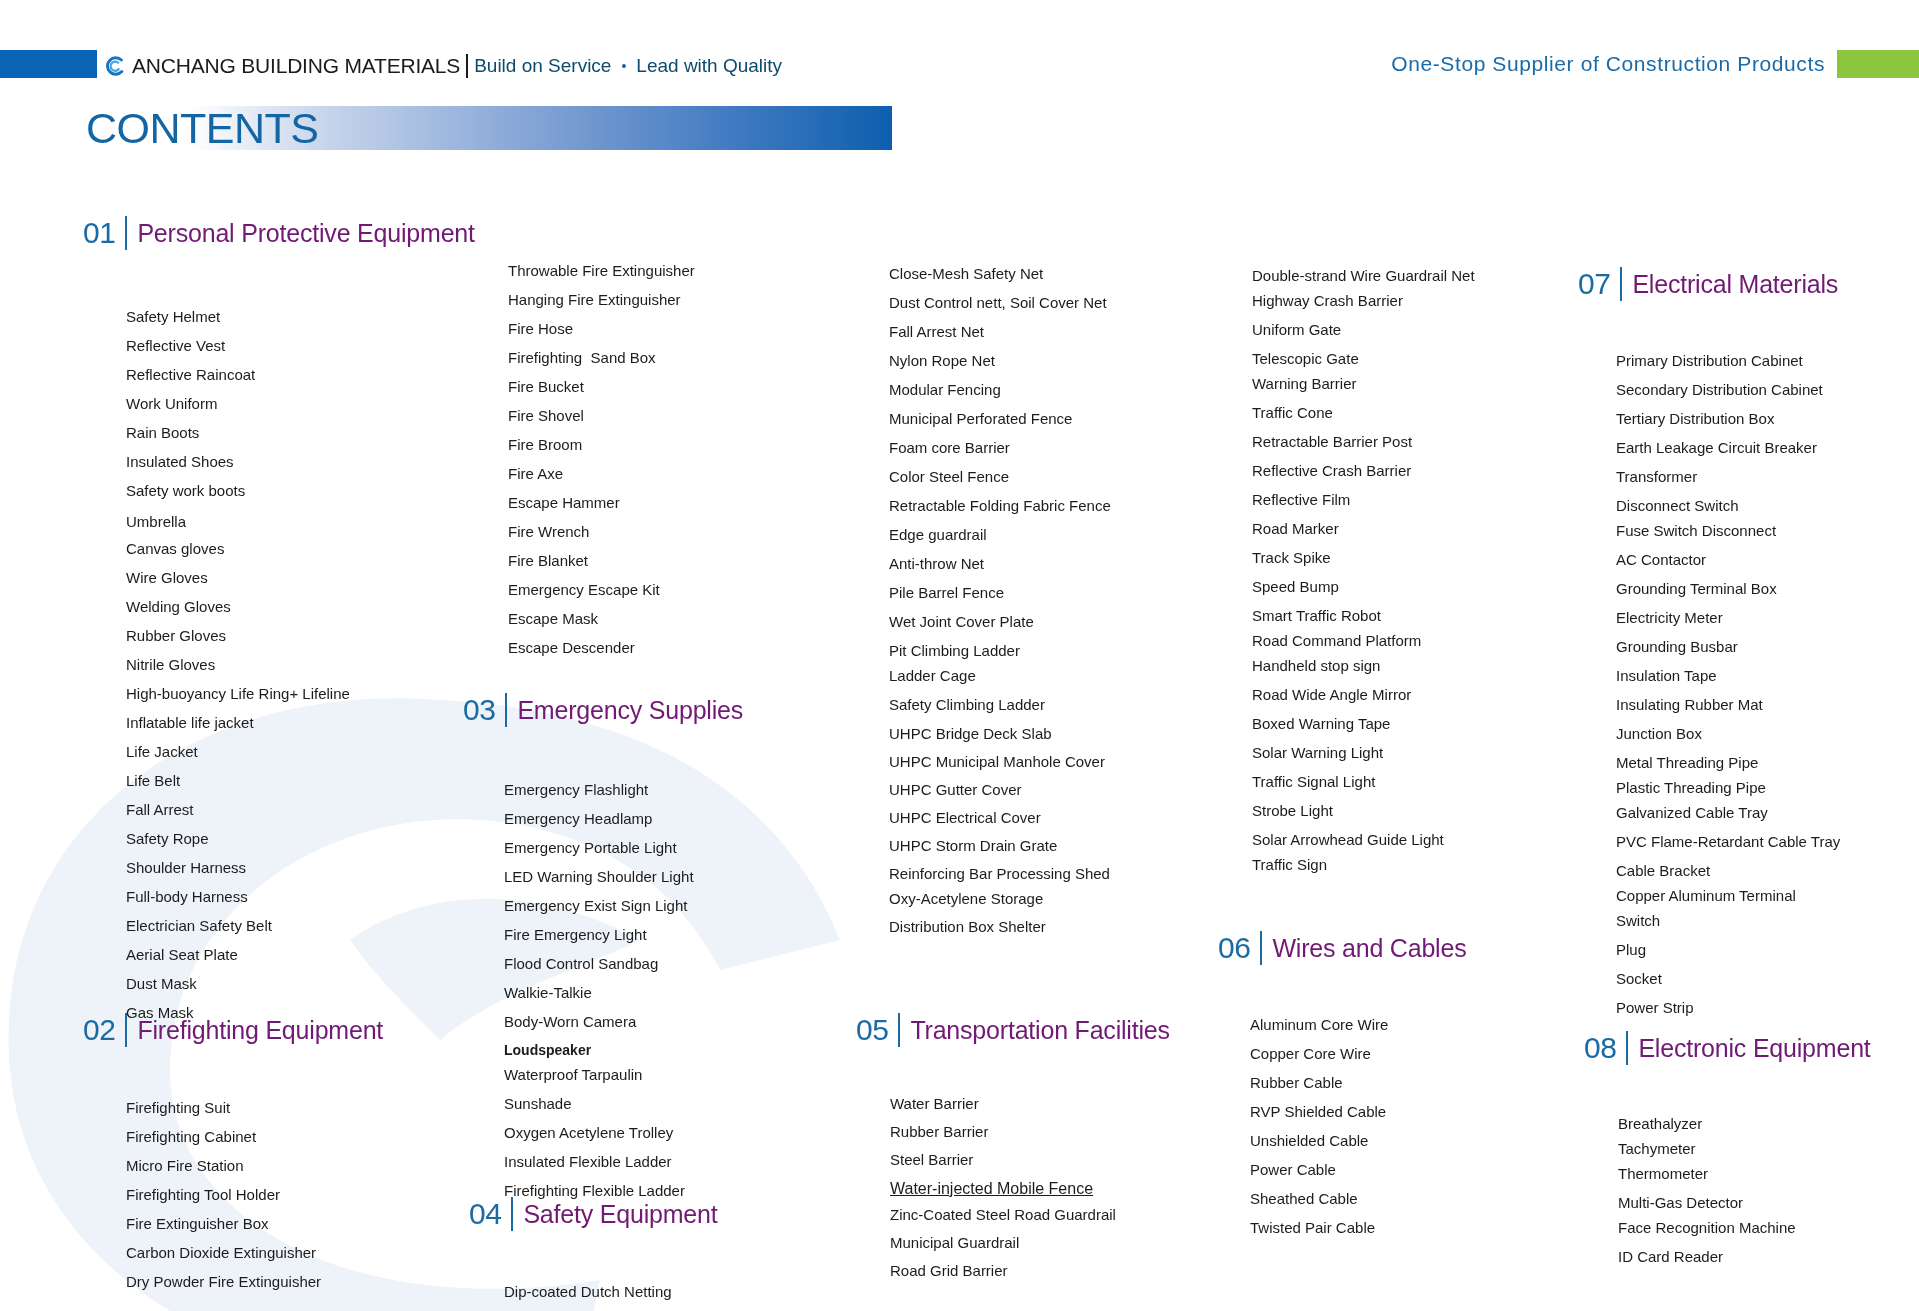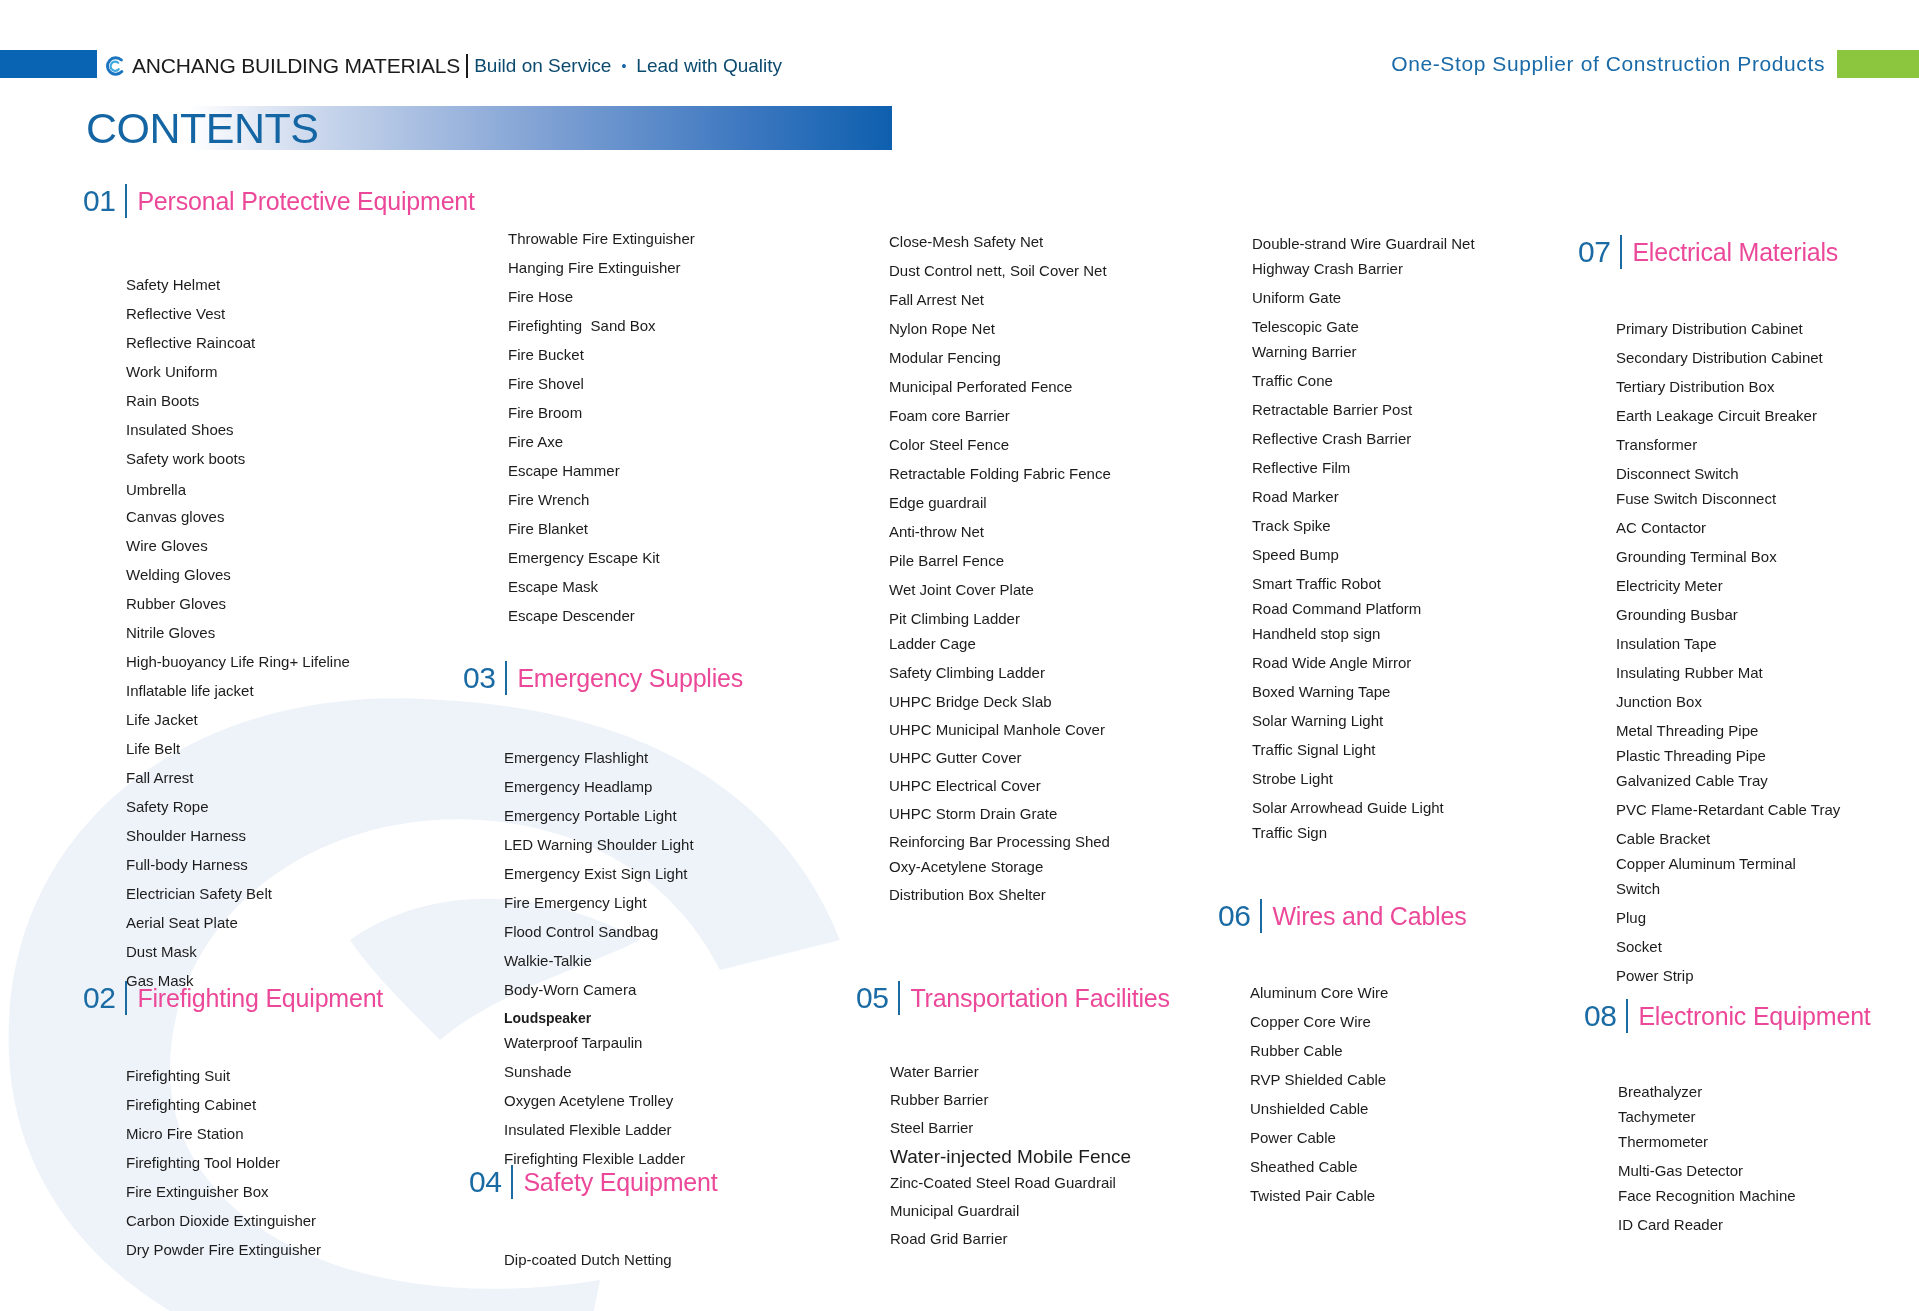--- a/index.html
+++ b/index.html
@@ -19,25 +19,25 @@
   .brand-slogan { font-size:19px; color:#0c4a6e; }
   .brand-dot { font-size:14px; color:#1462a8; margin:0 10px; }
   .tagline { position:absolute; right:94px; top:52px; font-size:21px; color:#1a6aa8; letter-spacing:0.6px; z-index:2; }
   .contents-band {
     position:absolute; left:75px; top:106px; width:817px; height:44px;
     background:linear-gradient(90deg, #ffffff 0%, #ffffff 14%, #c9d6ec 30%, #7ea0d3 58%, #3d78c0 82%, #0d5fae 100%);
     z-index:1;
   }
   .contents-title { position:absolute; left:86px; top:104px; font-size:43px; color:#1465a3; font-weight:normal; letter-spacing:-0.5px; z-index:2; }
 
-  .section { position:absolute; z-index:2; }
+  .section { position:absolute; z-index:2;margin-top:32px; }
   .sec-head { display:flex; align-items:center; height:40px; white-space:nowrap; }
   .sec-num { font-size:30px; color:#1a6aa4; letter-spacing:-0.5px; }
   .sec-bar { width:2px; height:34px; background:#1a6aa4; margin:0 10px 0 10px; }
-  .sec-title { font-size:25px; color:#ec4899; letter-spacing:-0.2px; }
+  .sec-title { font-size:25px; color:#701a75; letter-spacing:-0.2px; }
   .items { list-style:none; margin:0; padding:0; position:relative; }
   .items li { position:absolute; left:0; font-size:15px; color:#1c1c1c; white-space:nowrap; line-height:18px; }
   .items li.bold { font-weight:bold; font-size:14px; }
 </style>
 </head>
 <body>
 
 <svg class="watermark" viewBox="0 0 1150 760">
   <path d="M 560 60 C 300 40, 110 200, 130 430 C 150 650, 400 780, 700 740 L 720 640 C 470 680, 290 580, 290 430 C 290 280, 430 170, 600 180 C 720 188, 800 250, 840 330 L 960 300 C 900 150, 760 70, 560 60 Z" fill="#eef3fa"></path>
   <path d="M 470 300 C 540 250, 650 240, 760 300 C 700 330, 620 350, 560 400 C 520 360, 490 330, 470 300 Z" fill="#eef3fa"></path>
@@ -202,21 +202,21 @@
 <div class="section" style="left:856px; top:978px;">
   <div class="sec-head">
     <span class="sec-num">05</span>
     <span class="sec-bar"></span>
     <span class="sec-title">Transportation Facilities</span>
   </div>
   <ul class="items" style="left:34px;">
     <li style="top:45px">Water Barrier</li>
     <li style="top:73px">Rubber Barrier</li>
     <li style="top:101px">Steel Barrier</li>
-    <li style="top:130px; font-size:19px;">Water-injected Mobile Fence</li>
+    <li style="top:130px; font-size:16px;text-decoration:underline;">Water-injected Mobile Fence</li>
     <li style="top:156px">Zinc-Coated Steel Road Guardrail</li>
     <li style="top:184px">Municipal Guardrail</li>
     <li style="top:212px">Road Grid Barrier</li>
   </ul>
 </div>
 
 <div class="section" style="left:1252px; top:0;">
   <ul class="items">
     <li style="top:235px">Double-strand Wire Guardrail Net</li>
     <li style="top:260px">Highway Crash Barrier</li>

